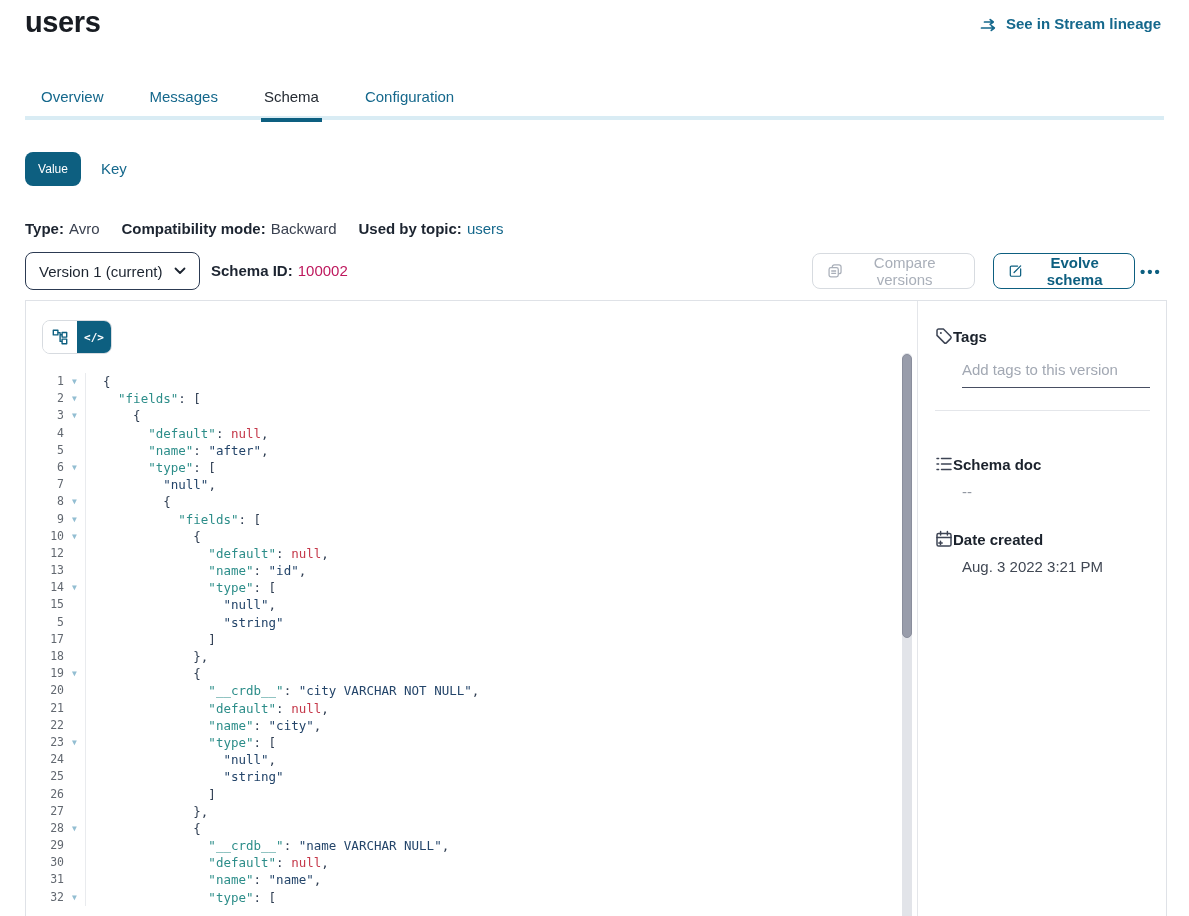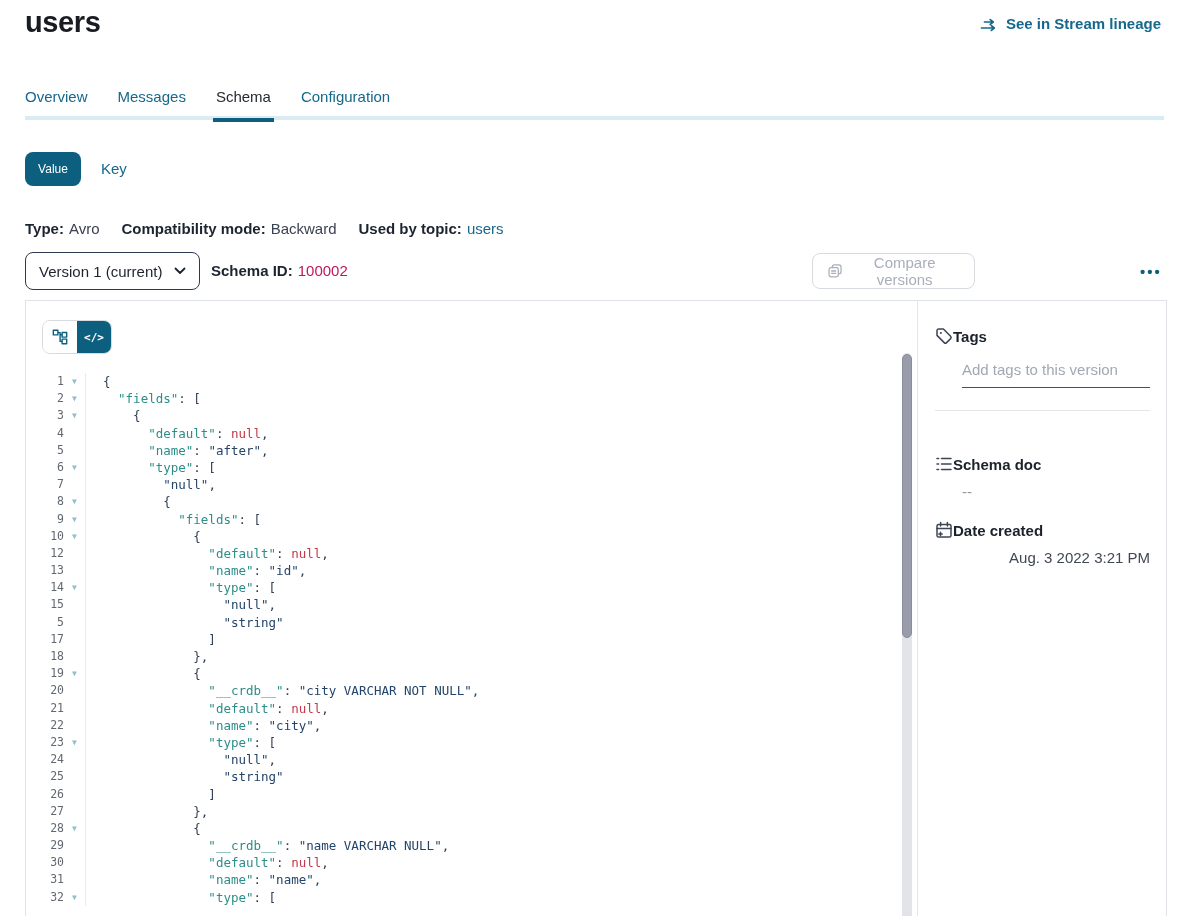--- a/index.html
+++ b/index.html
@@ -11,21 +11,21 @@
   .title { position:absolute; left:25px; top:6px; font-size:29px; font-weight:700;
     letter-spacing:-0.4px; color:#181c22; }
   .lineage { position:absolute; right:28px; top:15px; display:flex; align-items:flex-end;
     gap:8px; color:#15688c; font-size:15px; font-weight:600; cursor:pointer; }
 
   
   .tabs { position:absolute; left:25px; top:88px; width:1139px; display:flex; gap:30px; }
   .tabs-bar { position:absolute; left:25px; top:116px; width:1139px; height:4px;
     background:#d9ecf4; }
   .tab { position:relative; font-size:15px; color:#15688c; padding-bottom:13px;
-    cursor:pointer; z-index:2; }
+    cursor:pointer; z-index:2;margin-left:16px; }
   .tab.active { color:#252b33; font-weight:500; }
   .tab.active::after { content:""; position:absolute; left:-3px; right:-3px; bottom:-4px;
     height:4px; background:#0d5f80; }
 
   
   .btn-value { position:absolute; left:25px; top:152px; width:56px; height:34px;
     background:#0d5f80; color:#fff; border:none; border-radius:8px; font-size:12px;
     font-weight:500; cursor:pointer; font-family:inherit; }
   .btn-key { position:absolute; left:101px; top:152px; height:34px; line-height:34px;
     color:#15688c; font-size:15px; cursor:pointer; background:none; border:none;
@@ -92,21 +92,21 @@
     border-left:1px solid #e4e6ea; padding:26px 16px 0 17px; }
   .sec-head { display:flex; align-items:center; color:#1b222c;
     font-weight:700; font-size:15px; }
   .sec-head svg { flex:none; color:#3d4454; }
   .tags-input { display:block; margin:14px 0 0 27px; width:188px; border:none;
     border-bottom:1px solid #474e62; padding:2px 0 9px 0; font-size:15px;
     font-family:inherit; color:#333; outline:none; background:transparent; }
   .tags-input::placeholder { color:#a2a8b3; }
   .divider { height:1px; background:#e4e6ea; margin-top:22px; }
   .sec { margin-top:44px; }
-  .sec + .sec { margin-top:21px;text-align:right; }
+  .sec + .sec { margin-top:30px; }
   .sec-val { margin:10px 0 0 27px; font-size:15px; color:#414854; }
   .sec-val.empty { color:#9298a2; }
 </style>
 </head>
 <body>
 
 <div class="page">
 
   <div class="title">users</div>
 
@@ -157,20 +157,29 @@
     <svg width="16" height="16" viewBox="0 0 16 16">
       <g stroke="currentColor" stroke-width="1.4" fill="none" stroke-linejoin="round">
         <rect x="1.2" y="4.2" width="10.3" height="10.3" rx="2"></rect>
         <path d="M4.8 4.2 V3.4 a2.2 2.2 0 0 1 2.2 -2.2 h5.4 a2.2 2.2 0 0 1 2.2 2.2 v5.4 a2.2 2.2 0 0 1 -2.2 2.2 h-0.8"></path>
         <path d="M3.6 8 h5.5 M3.6 10.7 h5.5"></path>
       </g>
     </svg>
     <span>Compare versions</span>
   </button>
 
+  <button class="btn btn-evolve">
+    <svg width="16" height="16" viewBox="0 0 16 16">
+      <g stroke="currentColor" stroke-width="1.5" fill="none" stroke-linecap="round" stroke-linejoin="round">
+        <path d="M14.2 5.5 V13 a1.4 1.4 0 0 1 -1.4 1.4 H3 A1.4 1.4 0 0 1 1.6 13 V3.4 A1.4 1.4 0 0 1 3 2 h7.5"></path>
+        <path d="M6.2 9.8 L14.2 1.8"></path>
+      </g>
+    </svg>
+    <span>Evolve schema</span>
+  </button>
 
   <button class="btn-more">•••</button>
 
   <div class="panel">
 
     <div class="editor">
       <div class="seg">
         <button class="seg-cell">
           <svg width="16" height="16" viewBox="0 0 16 16">
             <g stroke="currentColor" stroke-width="1.4" fill="none" stroke-linejoin="round">

